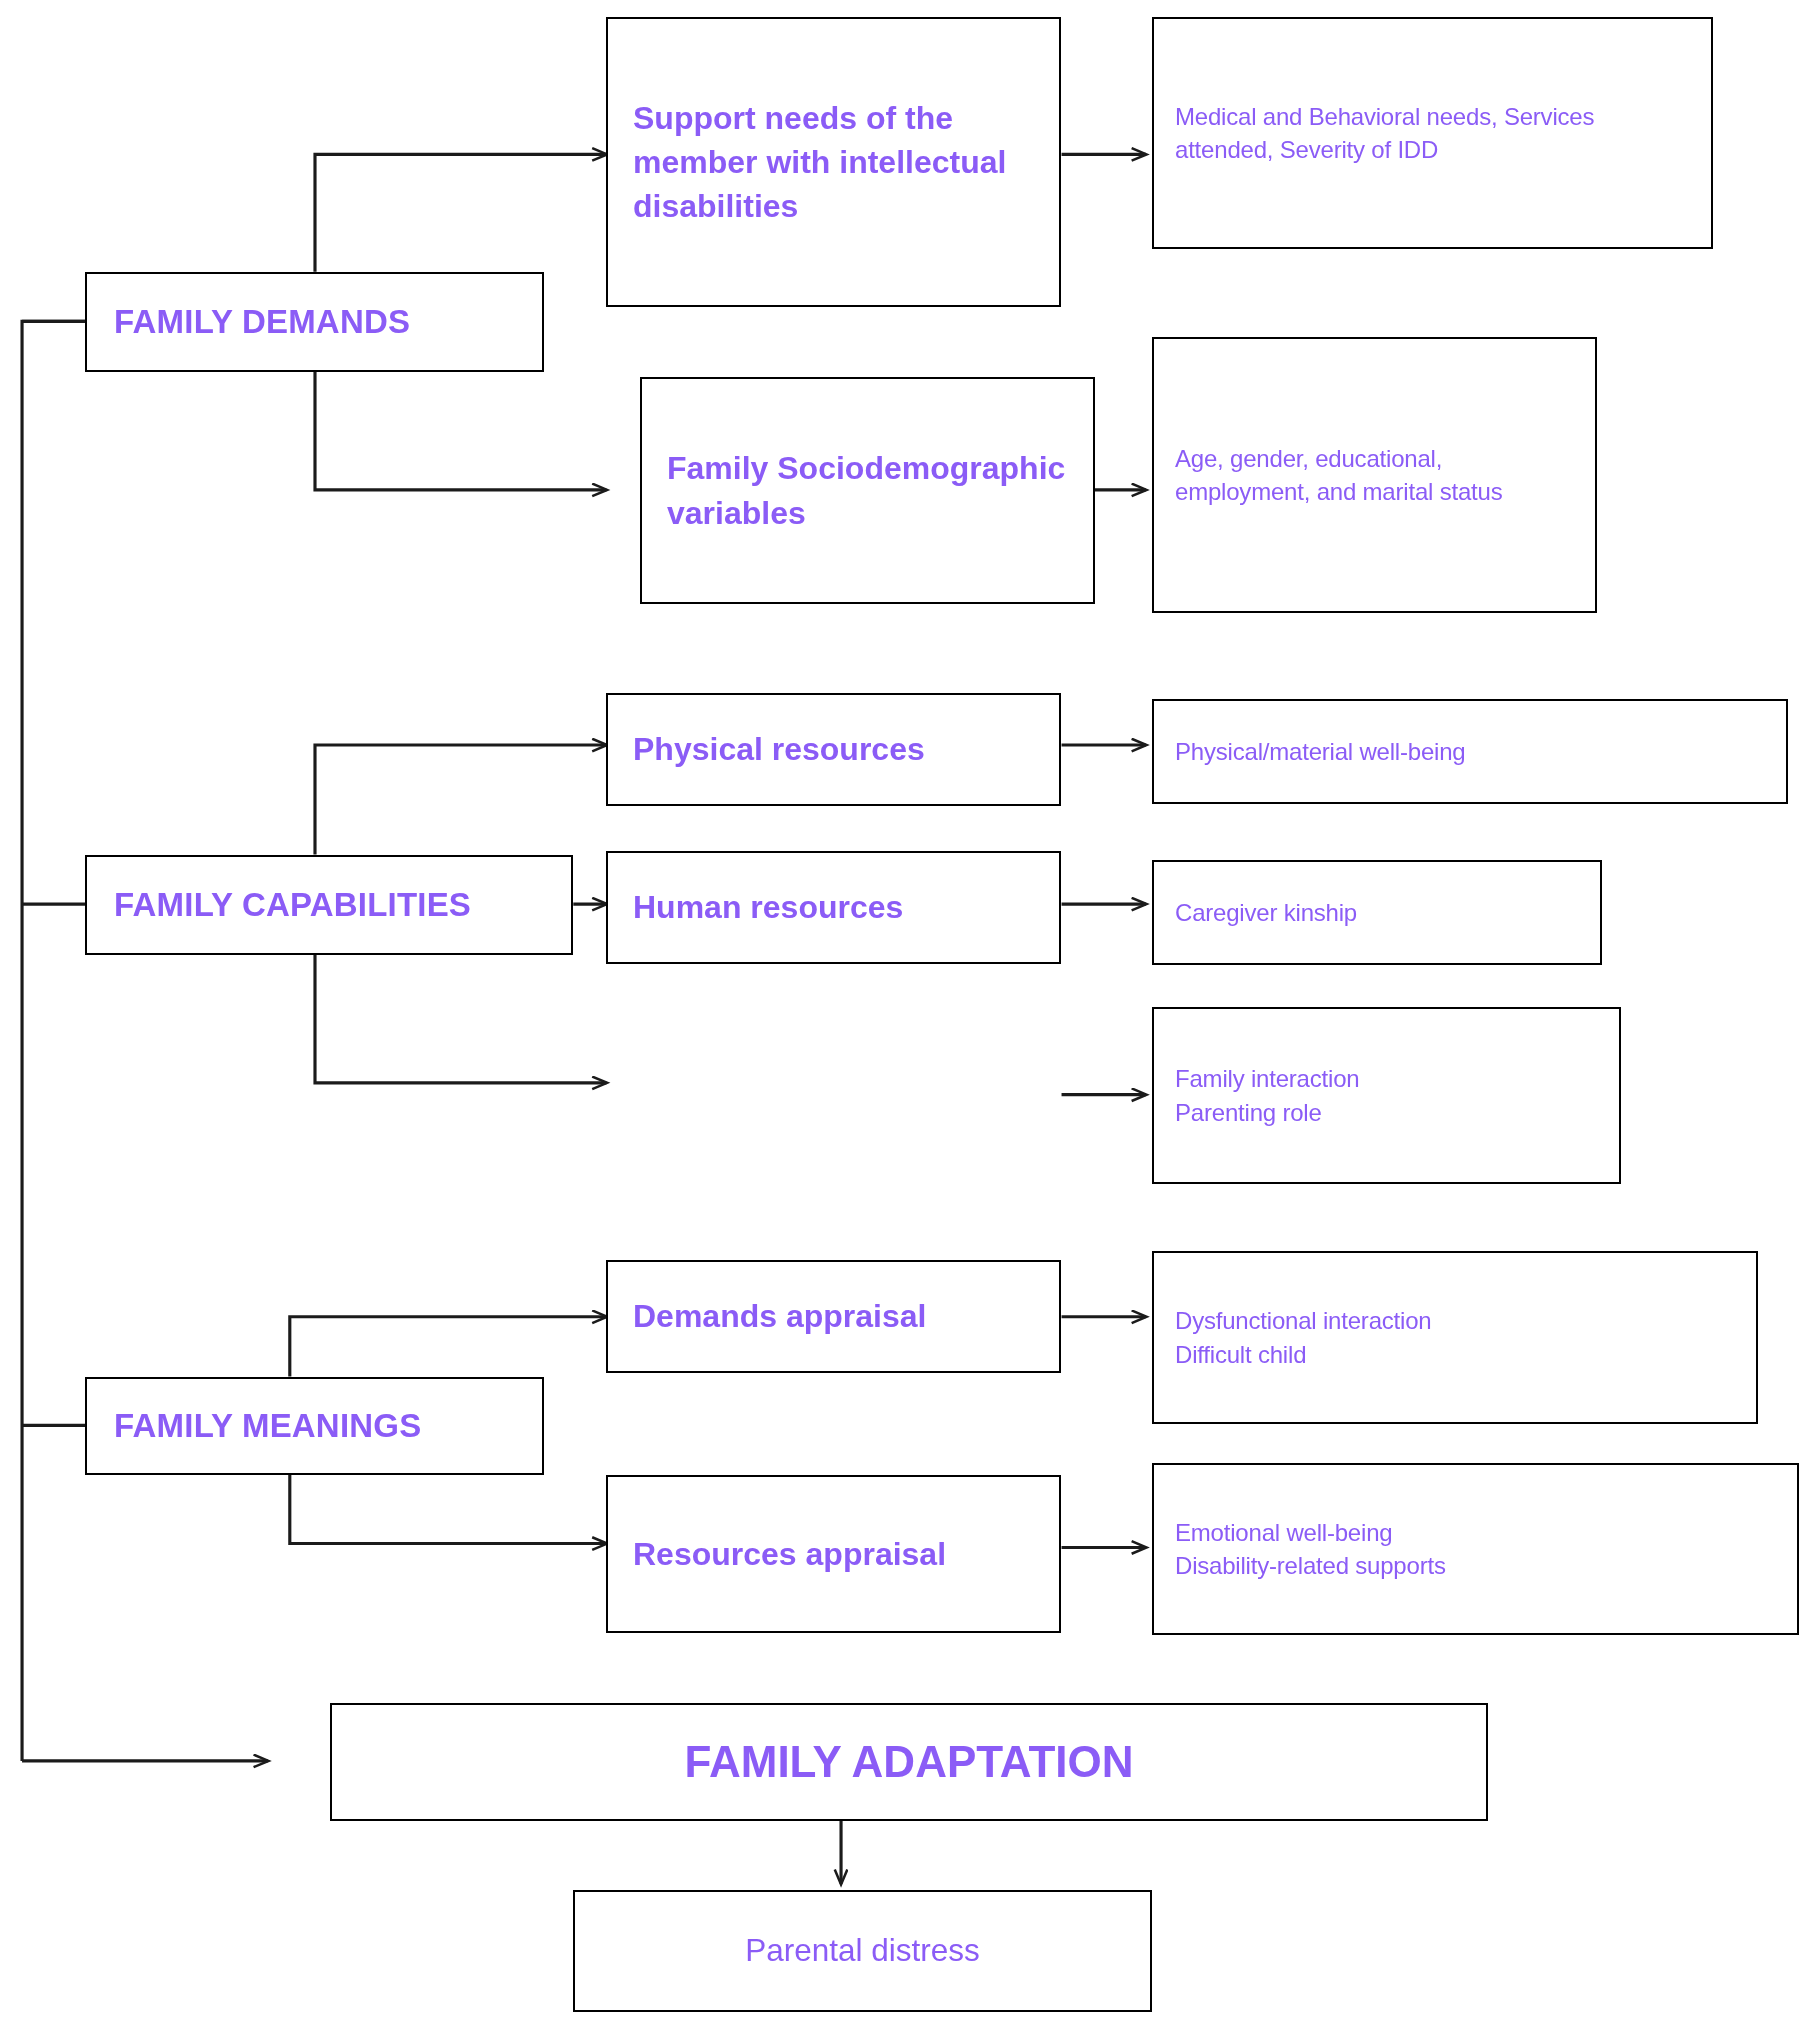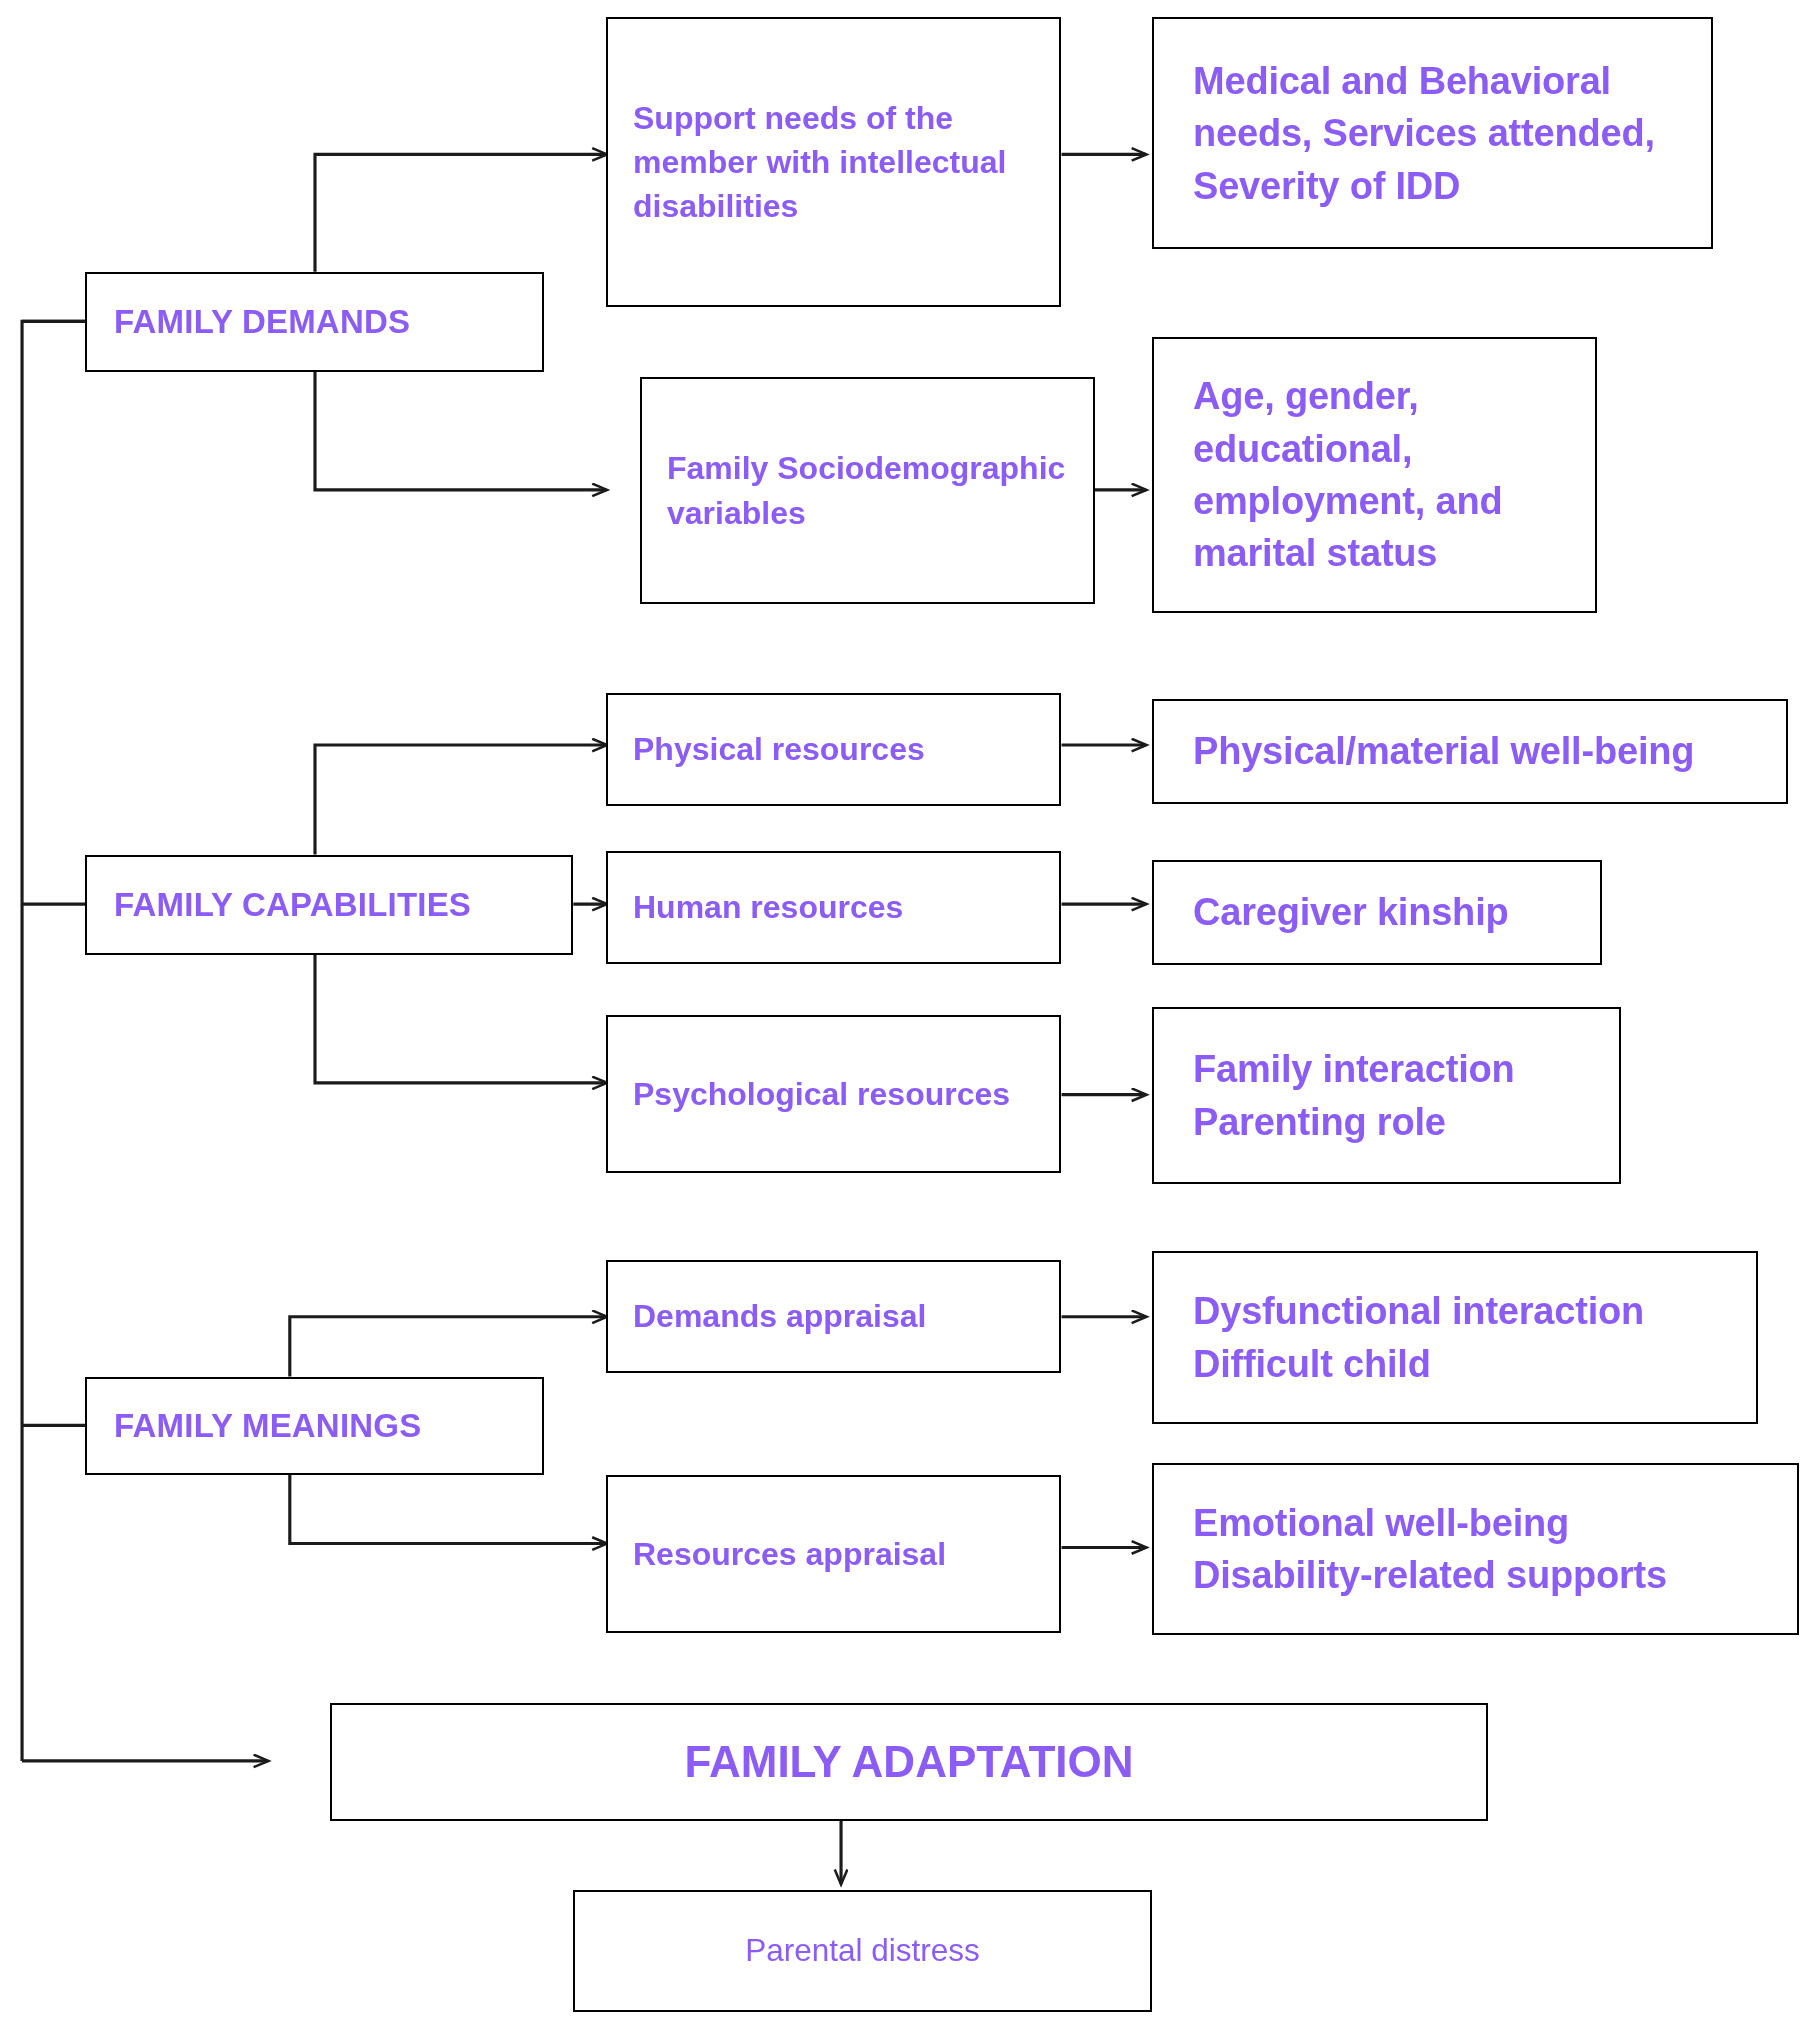--- a/index.html
+++ b/index.html
@@ -49,23 +49,23 @@
     padding-left: 27px;
   }
   
   .mid .txt {
     font-weight: bold;
     font-size: 32px;
     padding-left: 25px;
   }
   
   .right .txt {
-    font-weight: bold;
-    font-size: 38px;
-    padding-left: 39px;
+    font-weight: normal;
+    font-size: 24px;
+    padding-left: 21px;
     letter-spacing: -0.2px;
   }
   .adaptation .txt {
     font-weight: bold;
     font-size: 44px;
     text-align: center;
     padding: 0 15.8px;
   }
   .outcome .txt {
     font-weight: normal;
@@ -151,23 +151,20 @@
   </div>
 
   <div class="node mid" style="left:606px; top:693px; width:455px; height:113px;">
     <span class="txt">Physical  resources</span>
   </div>
 
   <div class="node mid" style="left:606px; top:851px; width:455px; height:113px;">
     <span class="txt">Human  resources</span>
   </div>
 
-  <div class="node mid" style="left:606px; top:1015px; width:455px; height:158px;">
-    <span class="txt">Psychological resources</span>
-  </div>
 
   <div class="node mid" style="left:606px; top:1260px; width:455px; height:113px;">
     <span class="txt">Demands appraisal</span>
   </div>
 
   <div class="node mid" style="left:606px; top:1475px; width:455px; height:158px;">
     <span class="txt">Resources appraisal</span>
   </div>
 
   <div class="node right" style="left:1152px; top:17.3px; width:561px; height:232px;">

